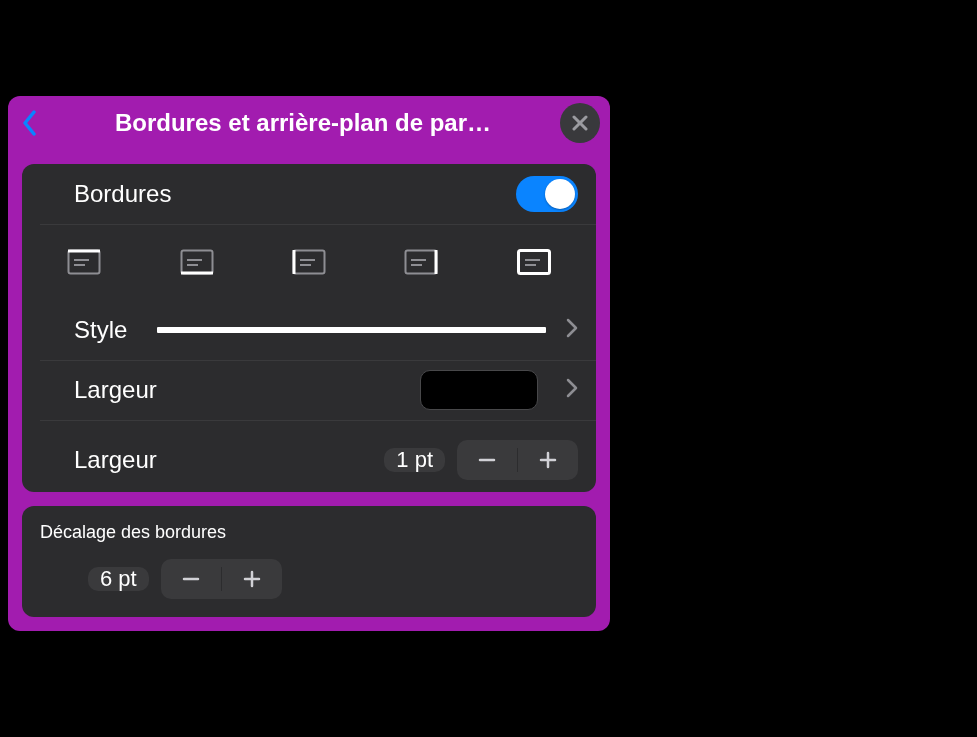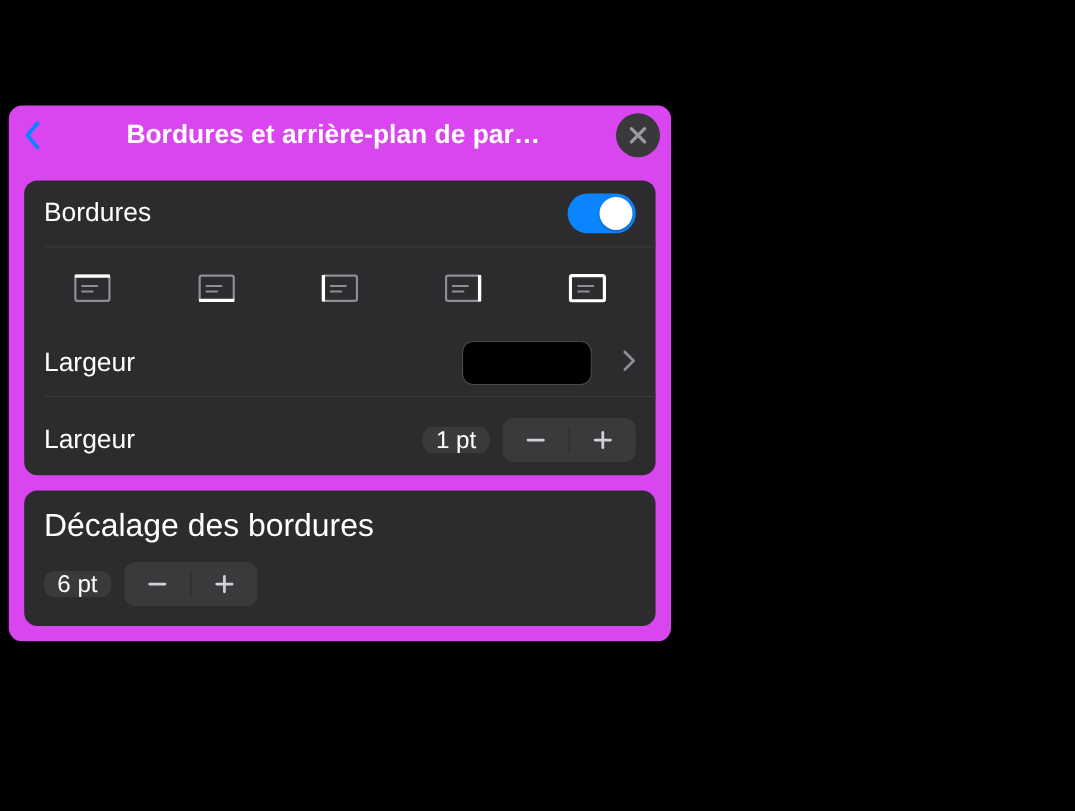--- a/index.html
+++ b/index.html
@@ -10,21 +10,21 @@
     font-family: -apple-system, "Helvetica Neue", Arial, sans-serif;
     position: relative;
     overflow: hidden;
   }
 
   .panel {
     position: absolute;
     left: 8px;
     top: 96px;
     width: 602px;
-    background: #d946ef;
+    background: #a21caf;
     border-radius: 12px;
     padding-bottom: 14px;
   }
 
   
   .hdr {
     display: flex;
     align-items: center;
     height: 54px;
     padding: 0 10px 0 6px;
@@ -80,20 +80,21 @@
     left: 18px;
     right: 0;
     top: 0;
     height: 1px;
     background: #3a3a3c;
   }
   .row-label {
     color: #fff;
     font-size: 24px;
     font-weight: 400;
+    margin-left: 34px;
   }
   .spacer { flex: 1; }
 
   
   .toggle {
     width: 62px;
     height: 36px;
     background: #0a84ff;
     border-radius: 18px;
     position: relative;
@@ -187,26 +188,27 @@
   .step-sep {
     width: 1px;
     background: #2c2c2e;
     margin: 8px 0;
   }
 
   
   .offset-card { padding: 16px 18px 18px; }
   .offset-title {
     color: #fff;
-    font-size: 29px;
+    font-size: 18px;
     margin-bottom: 16px;
   }
   .offset-controls {
     display: flex;
     align-items: center;
+    margin-left: 48px;
   }
 
   
   .callout {
     position: absolute;
     background: #000;
   }
 </style>
 </head>
 <body>
@@ -283,20 +285,29 @@
 
       <div class="seg-btn selected">
         <svg width="34" height="26" viewBox="0 0 34 26">
           <rect x="1.5" y="1.5" width="31" height="23" rx="2" fill="none" stroke="#fff" stroke-width="3" class="frame"></rect>
           <line x1="8" y1="11" x2="23" y2="11" stroke="#8e8e93" stroke-width="2"></line>
           <line x1="8" y1="16" x2="19" y2="16" stroke="#8e8e93" stroke-width="2"></line>
         </svg>
       </div>
     </div>
 
+    <div class="row">
+      <div class="row-label">Style</div>
+      <div class="style-preview"></div>
+      <div class="chev-right">
+        <svg viewBox="0 0 12 20">
+          <polyline points="2,2 10,10 2,18" fill="none" stroke="#8e8e93" stroke-width="2.5" stroke-linecap="round" stroke-linejoin="round"></polyline>
+        </svg>
+      </div>
+    </div>
 
     <div class="row">
       <div class="row-label">Largeur</div>
       <div class="spacer"></div>
       <div class="color-swatch"></div>
       <div class="chev-right">
         <svg viewBox="0 0 12 20">
           <polyline points="2,2 10,10 2,18" fill="none" stroke="#8e8e93" stroke-width="2.5" stroke-linecap="round" stroke-linejoin="round"></polyline>
         </svg>
       </div>

